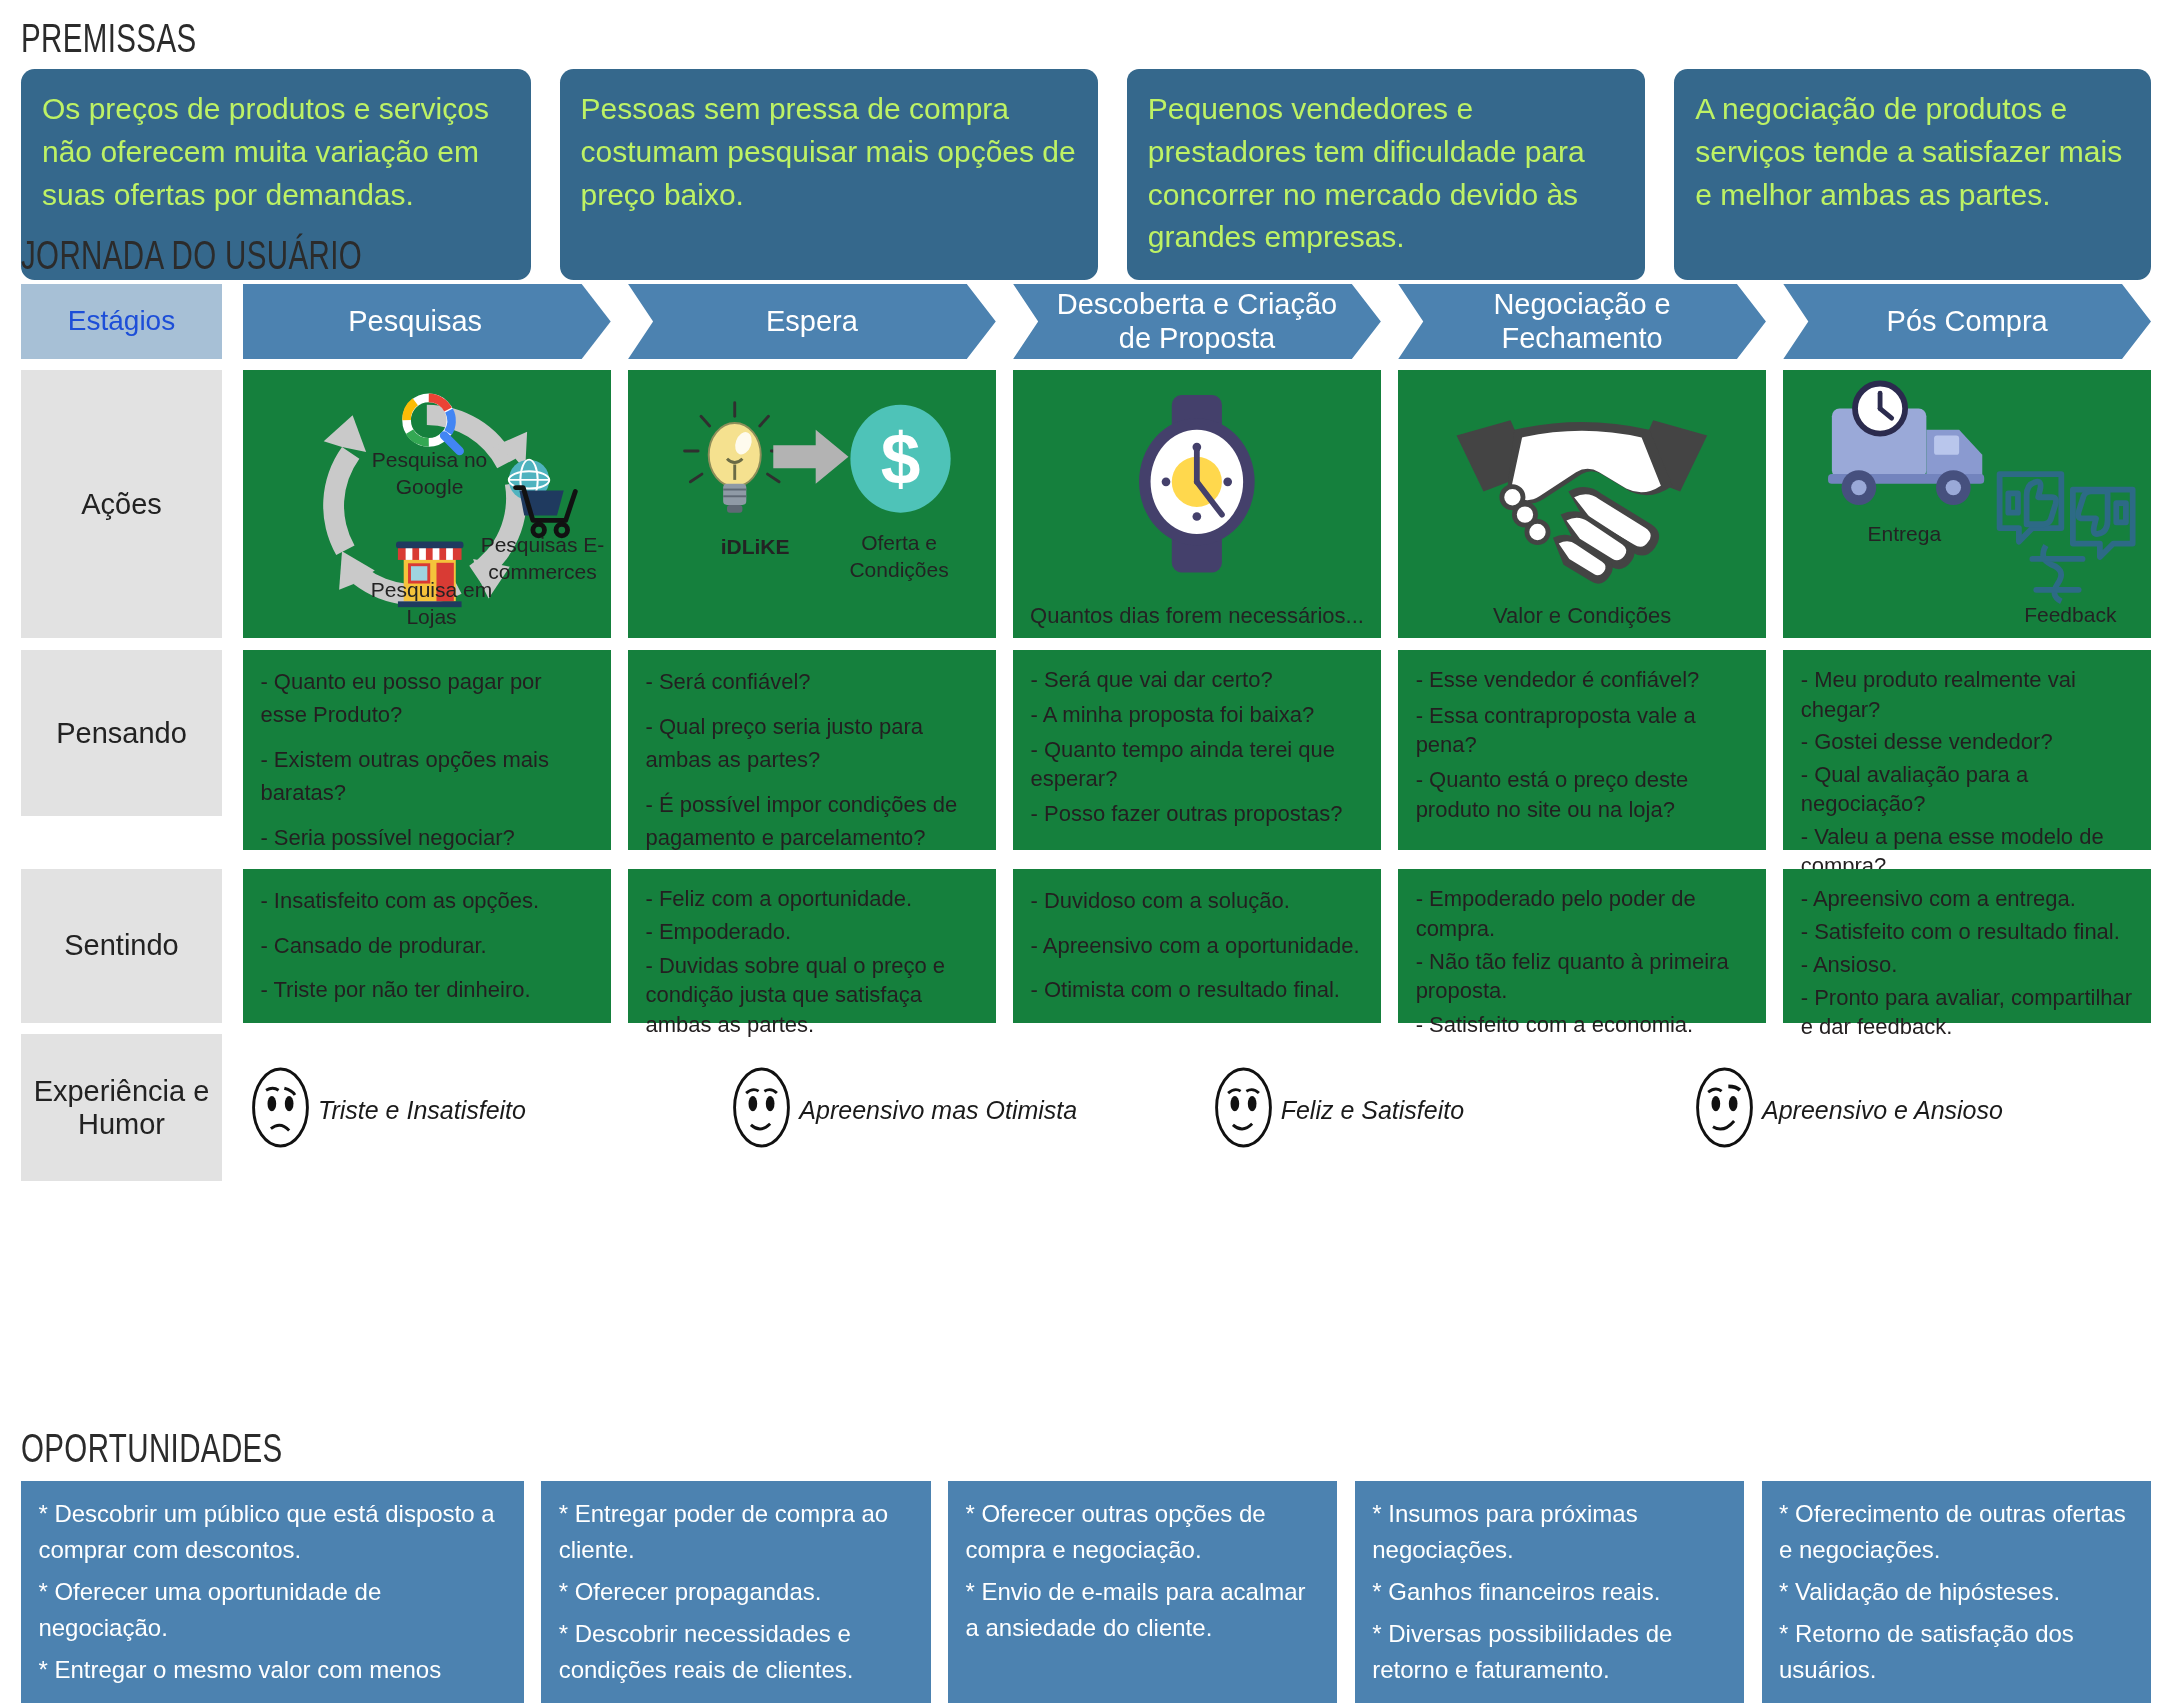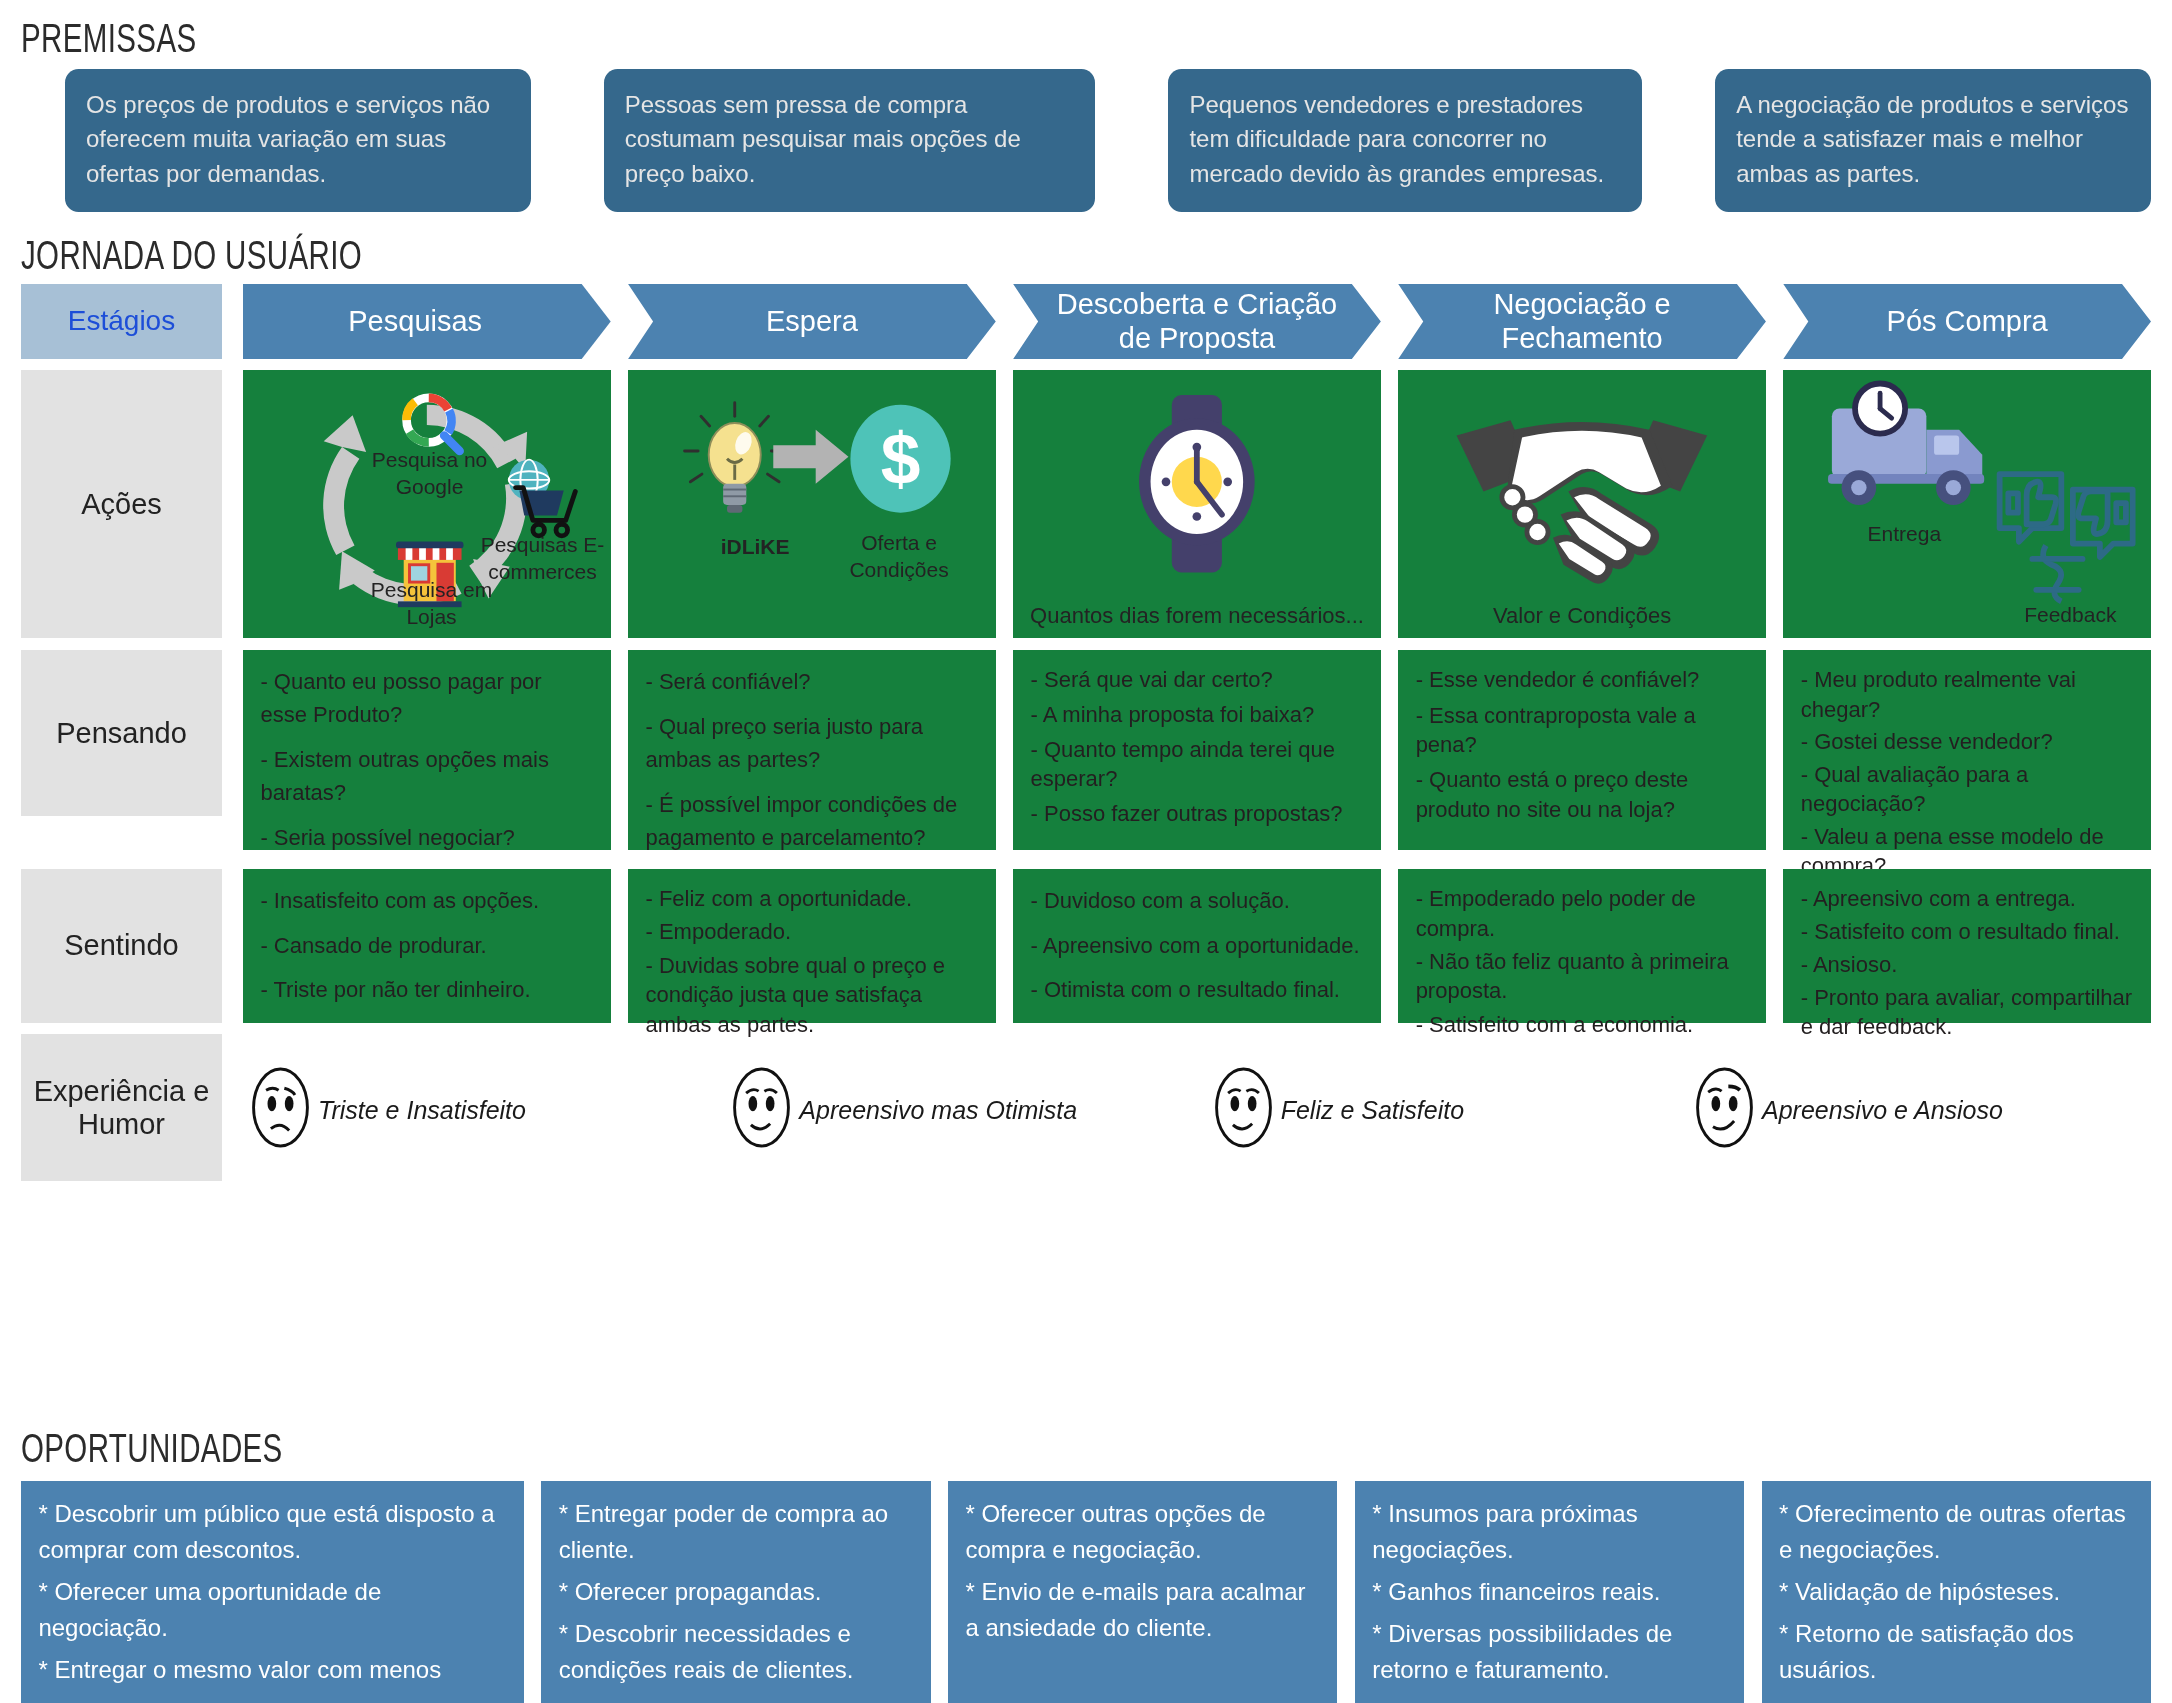--- a/index.html
+++ b/index.html
@@ -23,31 +23,30 @@
     white-space:nowrap;
     font-weight:400;
   }
 
   
   #premissas-section{ position:absolute; left:21px; top:15.4px; width:2130px; }
   #premissas-title{ height:46px; }
   .premissas-row{ display:flex; gap:29px; margin-top:7.7px; }
   .premissa-card{
     background:#35688c;
-    color:#e5e5e5;
+    color:#bef264;
     border-radius:13.5px;
     padding:19.3px 21px 21px 21px;
-    font-size:24px;
+    font-size:30px;
     line-height:1.42;
     box-sizing:border-box;
-    margin-left:44px;
   }
   .premissa-card.c0{ width:512px; }
   .premissa-card.c1{ width:541px; }
-  .premissa-card.c2{ width:521px; }
+  .premissa-card.c2{ width:521px;border-radius:12px; }
   .premissa-card.c3{ width:479px; }
 
   
   #jornada-section{ position:absolute; left:21px; top:232px; width:2130px; }
   #jornada-title{ height:48px; }
 
   
   .jr-row{ display:flex; align-items:stretch; }
   .col-label{ width:201px; flex:0 0 201px; margin-right:21px; }
   .col-stage{ flex:1 1 0; margin-right:17.4px; }

